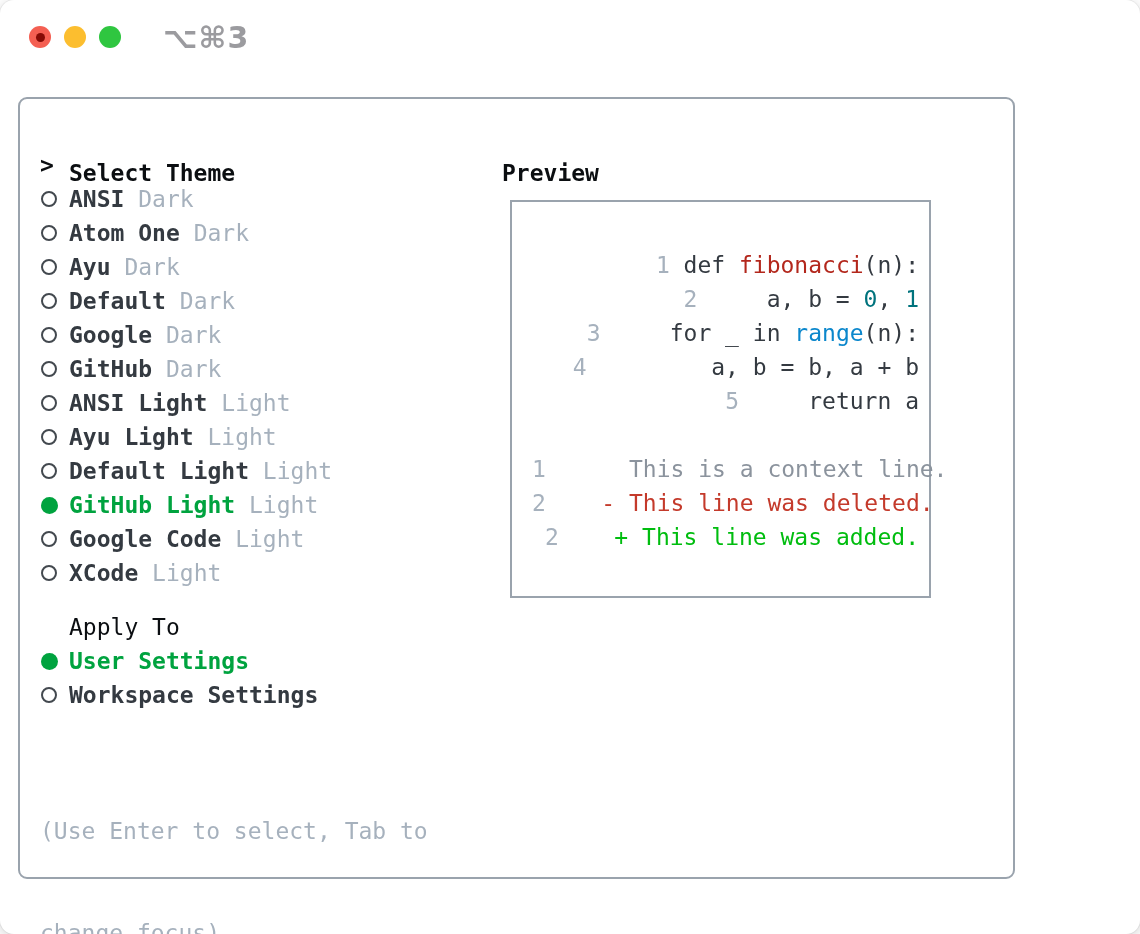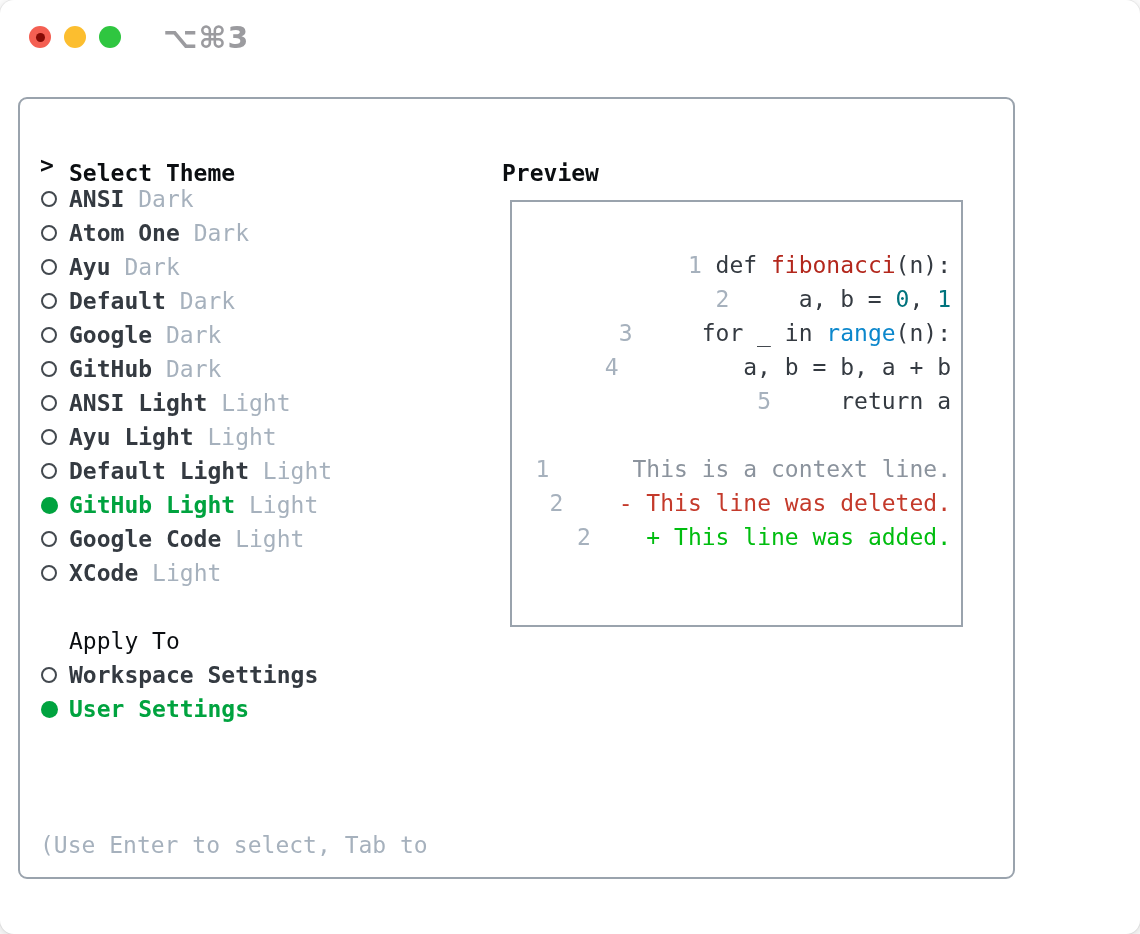--- a/index.html
+++ b/index.html
@@ -38,27 +38,27 @@
   .cursor { font-weight:700; color:var(--header_black); font-size:23px; }
   .hdr { font-weight:700; color:var(--header_black); font-size:23px;margin-top:15px; }
   .hdr2 { color:var(--header_black); font-size:23px; }
   .item-name { color:var(--fg);font-weight:bold; }
   .item-name.sel { color:var(--green); }
   .item-tag { color:var(--muted); }
 
   .left-col { flex:0 0 482px; padding-left:20px; }
   .right-col { flex:1 1 auto;text-align:right; }
 
-  .apply-block { margin-top:34px; }
+  .apply-block { margin-top:20px; }
   .hint { margin-top:34px; font-size:23px; line-height:34px; color:var(--hint_gray); white-space:pre; }
 
   
-  .preview-box { margin-left:8px; margin-top:18px; width:453px;
+  .preview-box { margin-left:8px; margin-top:18px; width:421px;
     border:2px solid var(--border_gray); background:#fff;
-    padding:46px 10px 71px 20px; }
+    padding:46px 10px 42px 20px; }
   .cl { height:34px; line-height:34px; font-size:23px; white-space:pre; }
   .tok-num { color:var(--muted); }
   .tok-fg { color:var(--fg); }
   .tok-func { color:var(--func_red); }
   .tok-numlit { color:var(--numlit_teal); }
   .tok-builtin { color:var(--builtin_blue); }
   .tok-ctx { color:var(--ctx_gray); }
   .tok-del { color:var(--del_red); }
   .tok-add { color:var(--add_green); }
 </style>
@@ -96,22 +96,22 @@
           <div class="row"><span class="marker"><span class="circle sel"></span></span><span class="item-name sel">GitHub Light</span><span class="item-tag"> Light</span></div>
           <div class="row"><span class="marker"><span class="circle"></span></span><span class="item-name">Google Code</span><span class="item-tag"> Light</span></div>
           <div class="row"><span class="marker"><span class="circle"></span></span><span class="item-name">XCode</span><span class="item-tag"> Light</span></div>
         </div>
 
       <div class="apply-block">
         <div class="row">
           <span class="marker"></span><span class="hdr2">Apply To</span>
         </div>
         <div id="apply-options">
+            <div class="row"><span class="marker"><span class="circle sel"></span></span><span class="item-name sel">User Settings</span></div>
             <div class="row"><span class="marker"><span class="circle"></span></span><span class="item-name">Workspace Settings</span></div>
-            <div class="row"><span class="marker"><span class="circle sel"></span></span><span class="item-name sel">User Settings</span></div>
           </div>
       </div>
 
       <div class="hint">
         <div>(Use Enter to select, Tab to</div>
         <div>change focus)</div>
       </div>
     </div>
 
     <div class="right-col">

